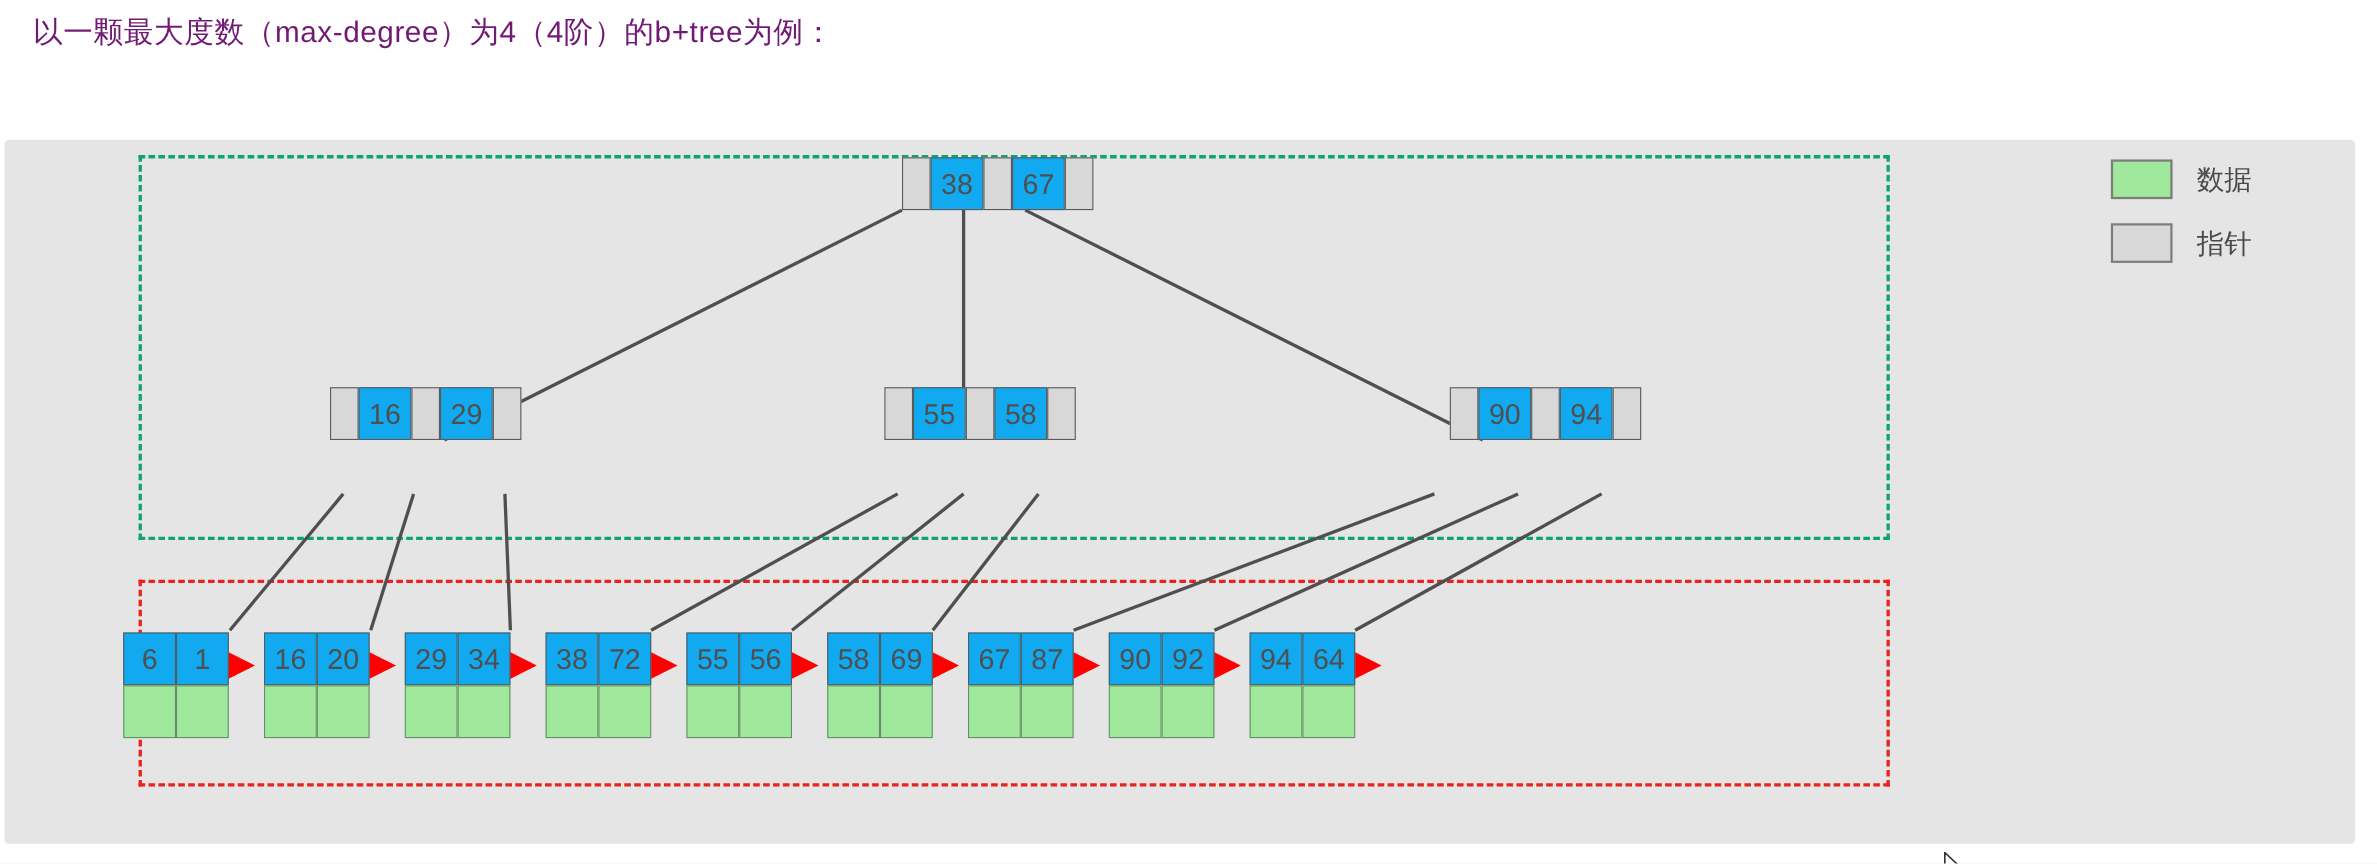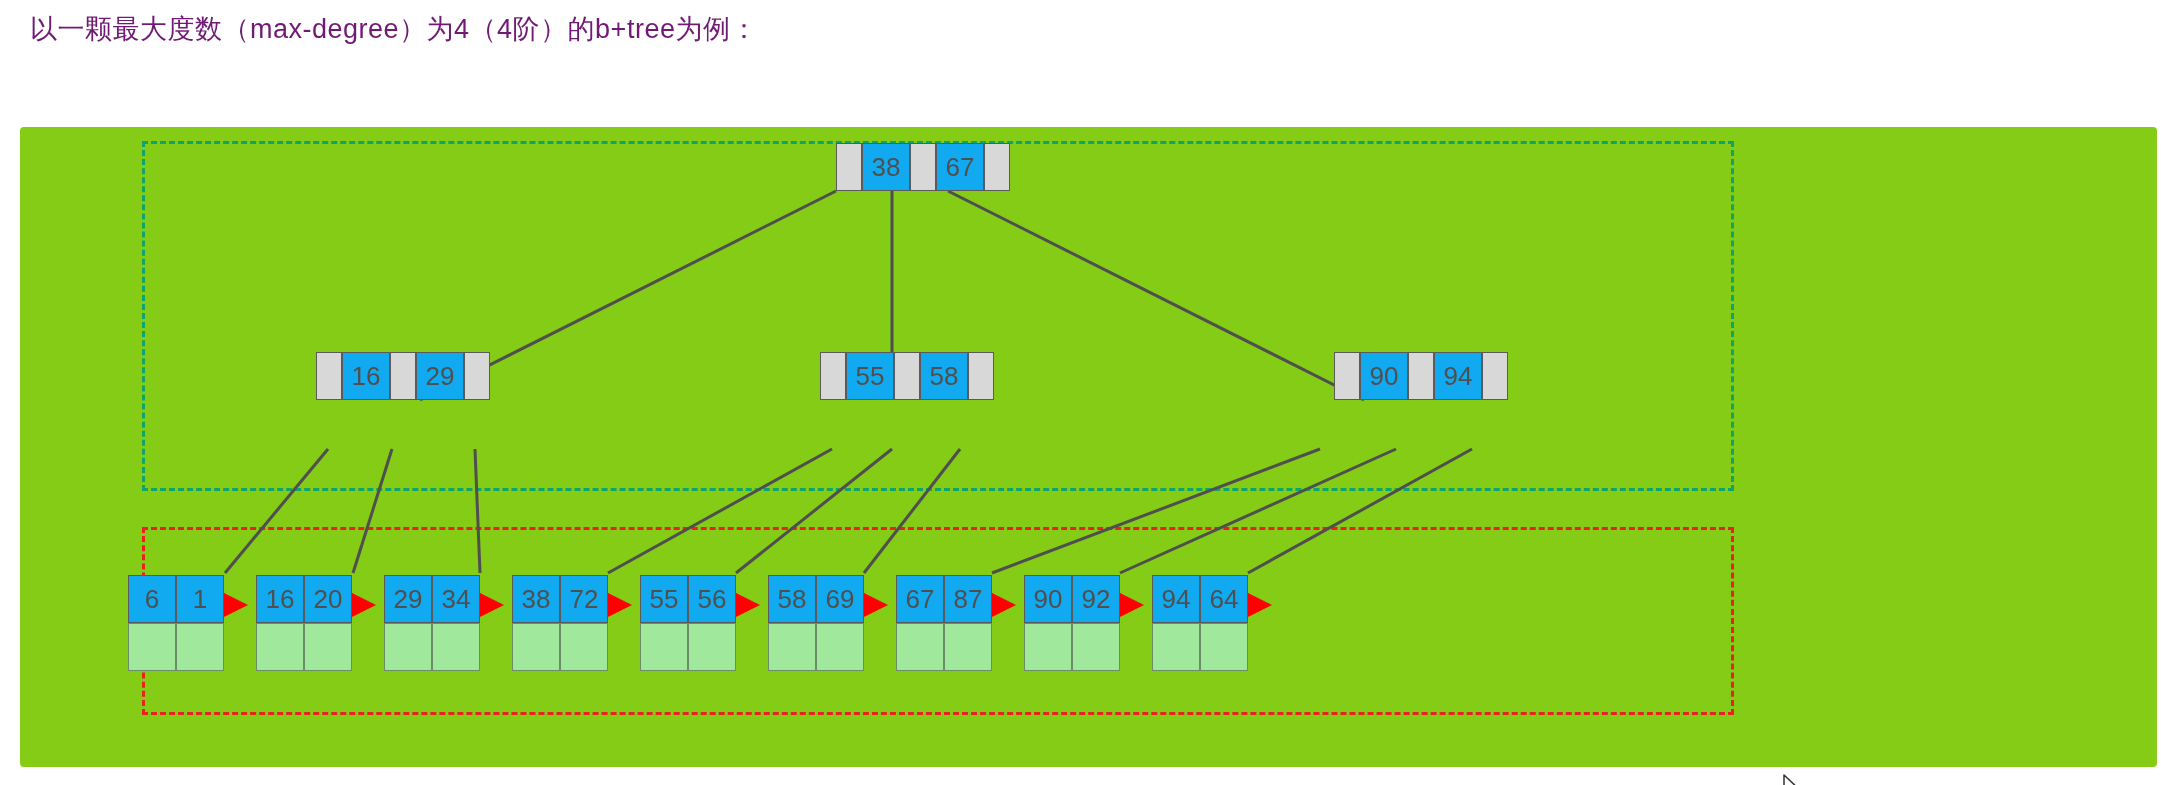--- a/index.html
+++ b/index.html
@@ -23,25 +23,25 @@
     font-size: 27px;
     line-height: 38px;
     color: #701a75;
     letter-spacing: 0.5px;
     white-space: nowrap;
   }
 
   
   #figure-panel {
     position: absolute;
-    left: 20px;
+    left: 4px;
     top: 127px;
     width: 2137px;
     height: 640px;
-    background: #84cc16;
+    background: #e5e5e5;
     border-radius: 4px;
   }
 
   
   .region-box {
     position: absolute;
     box-sizing: border-box;
   }
   #index-region {
     left: 122px;
@@ -333,18 +333,28 @@
     <div class="leaf-row">
       <div class="leaf-cell keyc">94</div>
       <div class="leaf-cell keyc">64</div>
     </div>
     <div class="leaf-row">
       <div class="leaf-cell datac"></div>
       <div class="leaf-cell datac"></div>
     </div>
   </div>
 
+  <div id="legend">
+    <div class="legend-row">
+      <div class="legend-swatch data"></div>
+      <div class="legend-label">数据</div>
+    </div>
+    <div class="legend-row">
+      <div class="legend-swatch ptr"></div>
+      <div class="legend-label">指针</div>
+    </div>
+  </div>
 
   <svg id="mouse-cursor" viewBox="0 0 22 32">
     <path d="M1,1 L1,24 L7,18.5 L11,28 L14.5,26.5 L10.5,17.5 L18,17 Z" fill="#ffffff" stroke="#333333" stroke-width="1.5" stroke-linejoin="round"></path>
   </svg>
 
 </div>
 
 </body></html>

